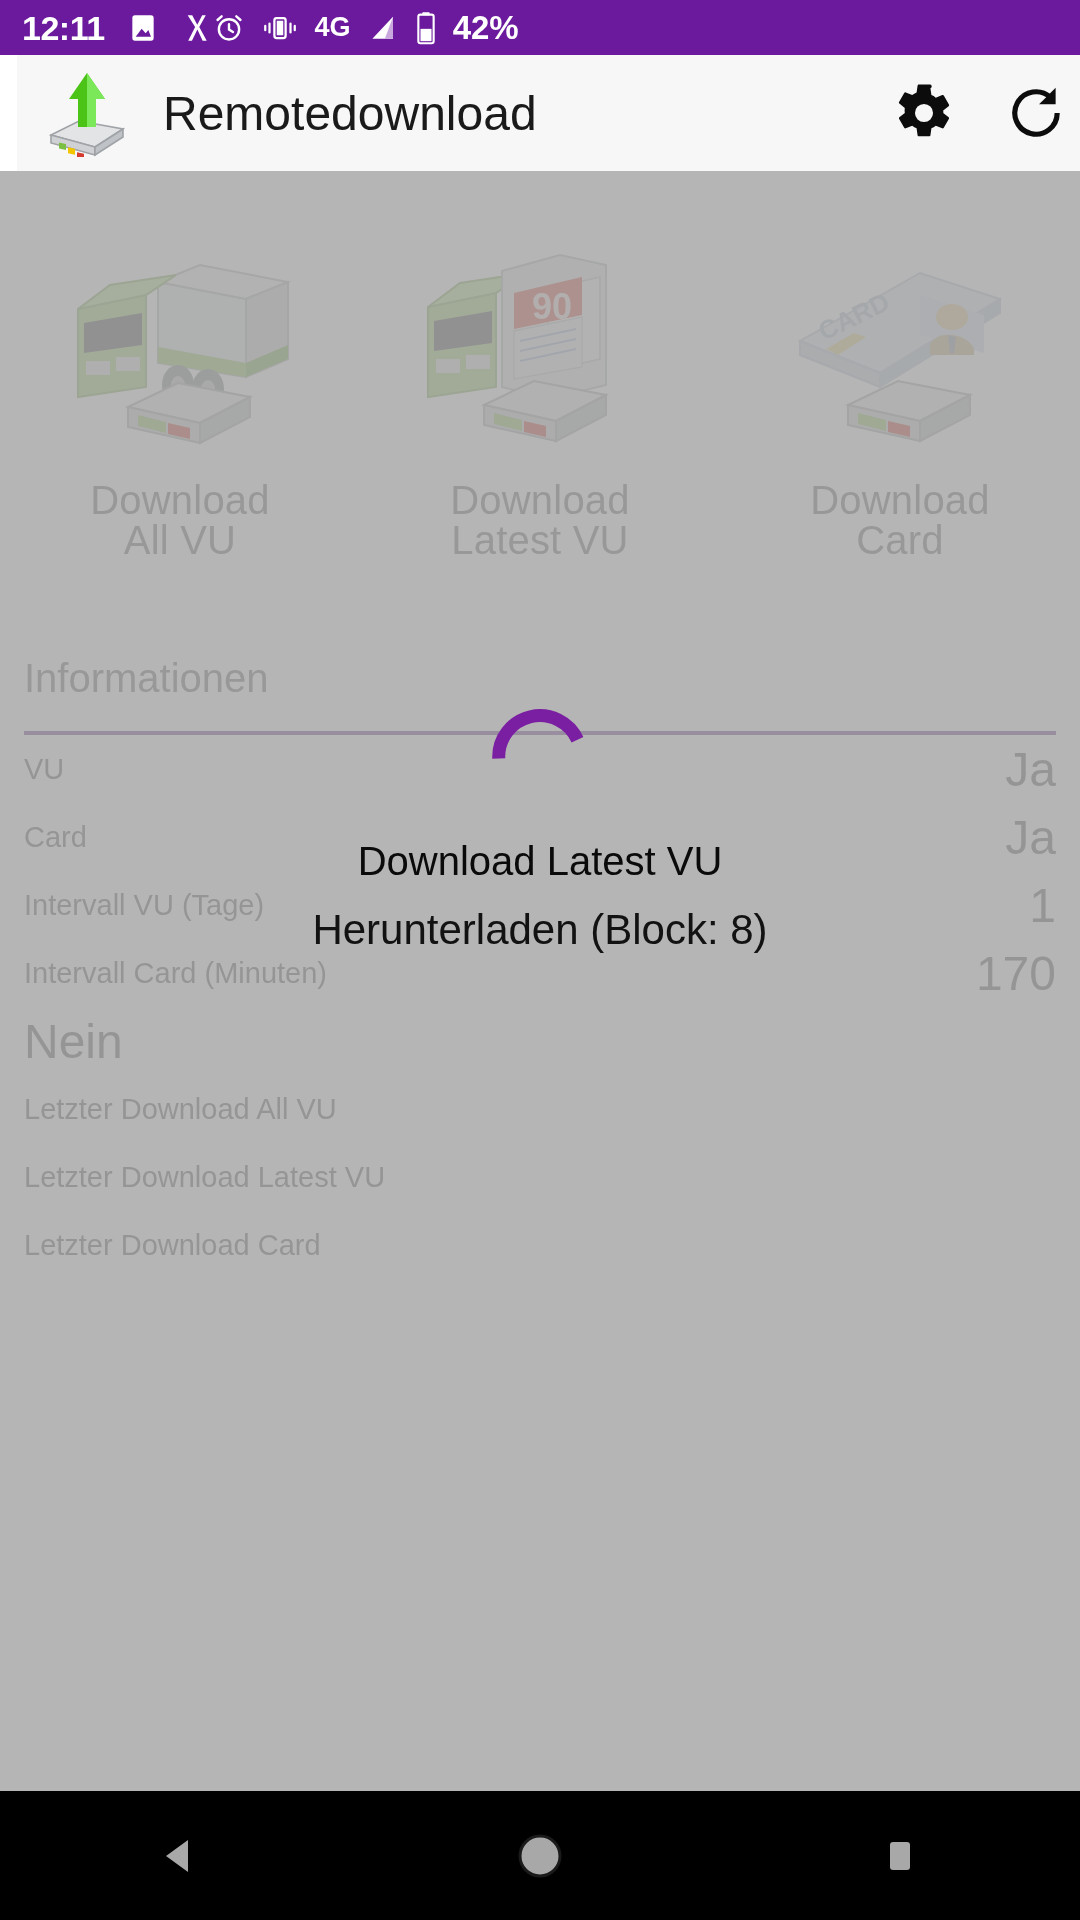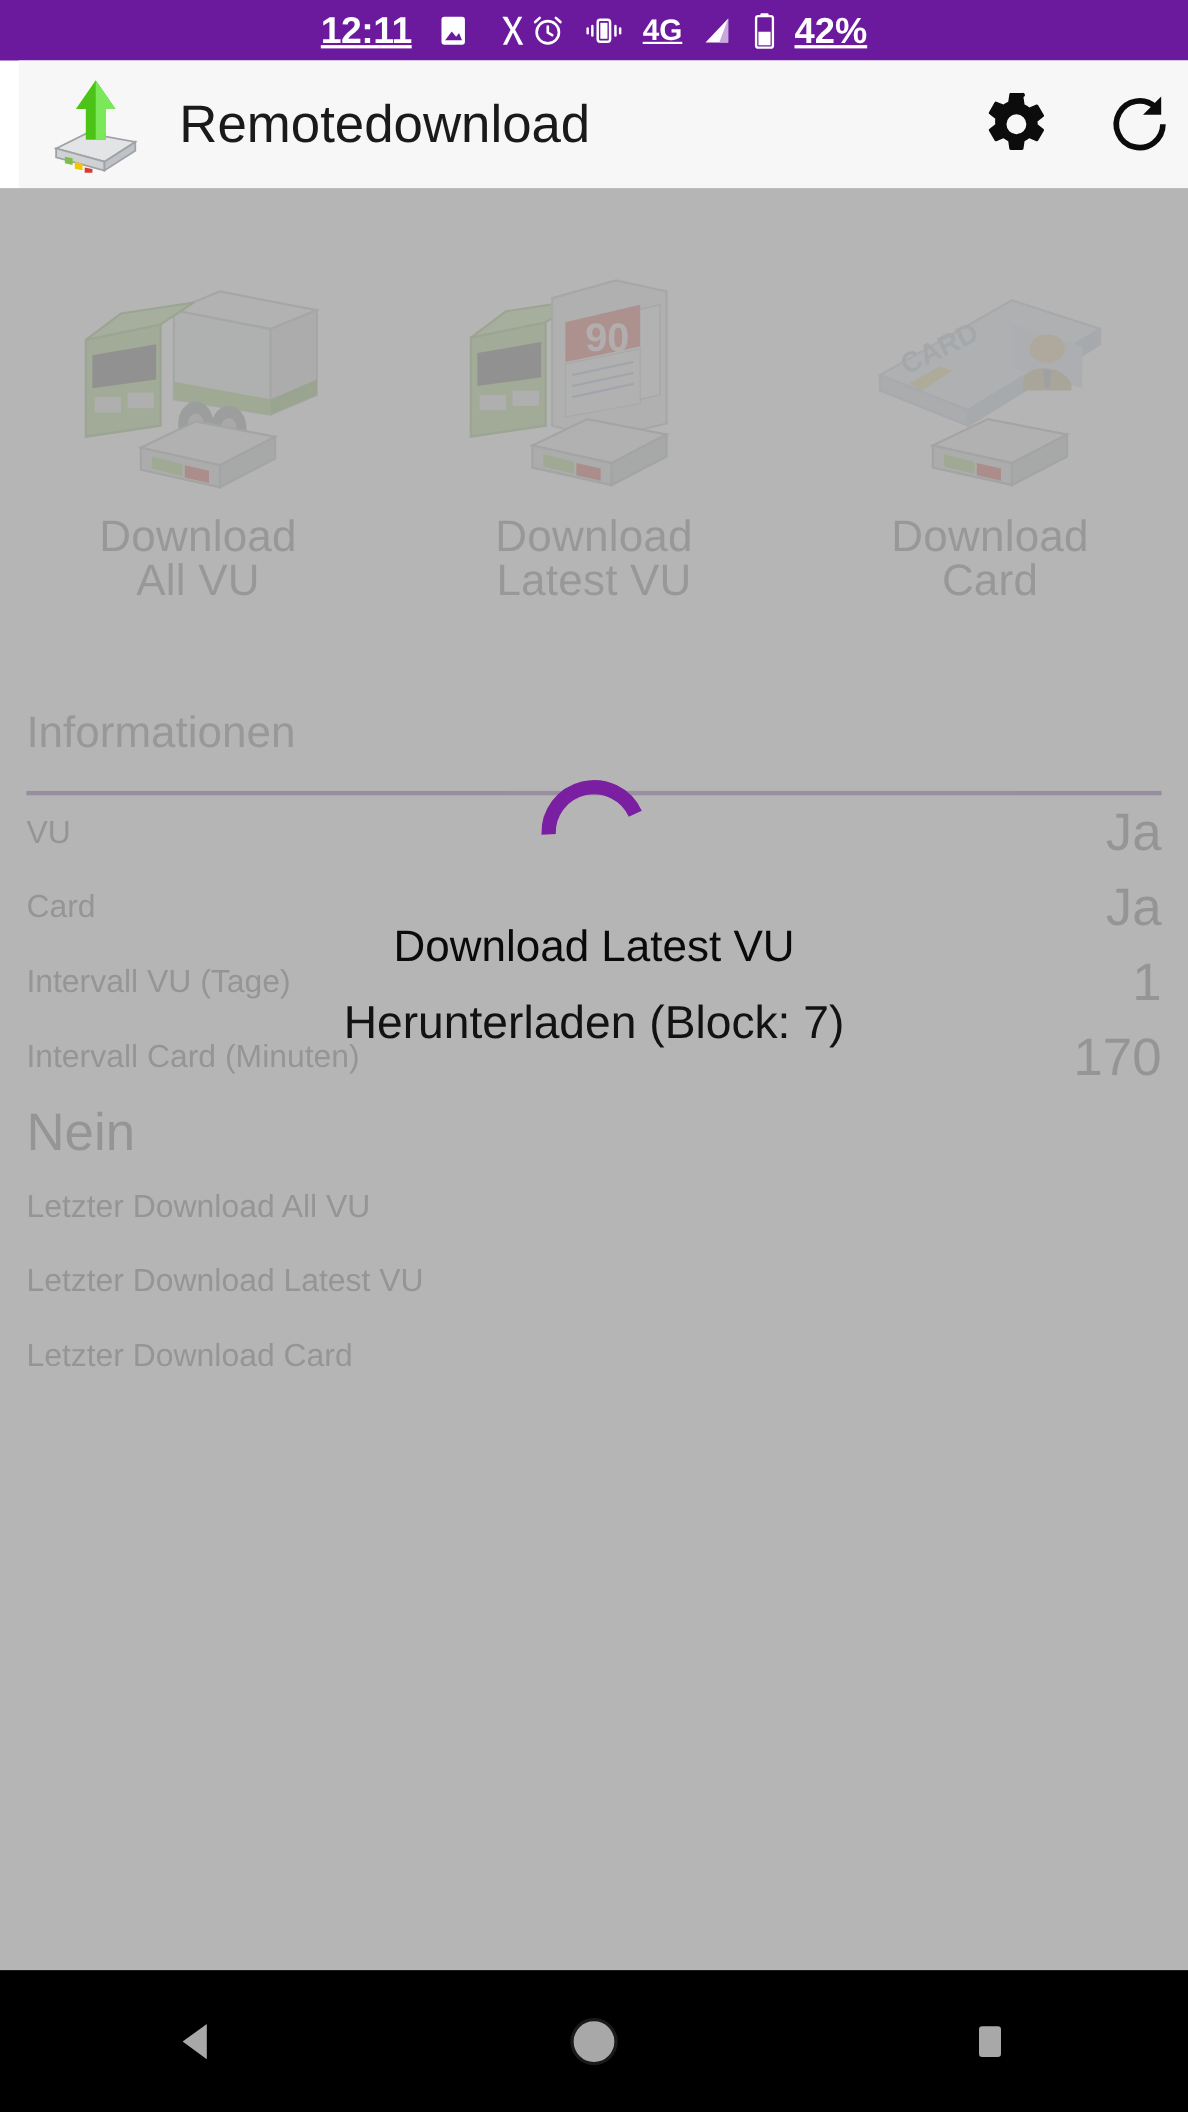--- a/index.html
+++ b/index.html
@@ -8,23 +8,22 @@
     background:#000;
     font-family:"Liberation Sans", sans-serif;
     overflow:hidden;
   }
   #screen { position:relative; width:1080px; height:1920px; background:#fff; }
 
   
   .statusbar{
     position:absolute; top:0; left:0; width:1080px; height:55px;
     background:#6B1A9E; color:#fff;
-    display:flex; align-items:center; justify-content:center;
+    display:flex; align-items:center; justify-content:flex-start;
     padding:0 22px;
-    text-decoration:underline;
   }
   .sb-left{ display:flex; align-items:center; gap:22px; }
   .sb-right{ display:flex; align-items:center; gap:16px; }
   .sb-time{ font-size:34px; font-weight:700; letter-spacing:-.5px; line-height:1; }
   .sb-pct{ font-size:33px; font-weight:700; line-height:1; }
   .sb-4g{ font-size:27px; font-weight:700; line-height:1; }
   .sb-ic{ display:flex; align-items:center; }
 
   
   .appbar{
@@ -44,21 +43,21 @@
   .content{
     position:absolute; top:171px; left:0; width:1080px; height:1620px;
     background:#fff; overflow:hidden;
   }
   .content-inner{ opacity:.30; }
 
   .tiles{ display:flex; padding:66px 0 0 0; }
   .tile{ flex:1; display:flex; flex-direction:column; align-items:center; cursor:pointer; }
   .tile-art{ width:260px; height:215px; position:relative; }
   .tile-label{
-    margin-top:16px; text-align:center; font-size:40px;
+    margin-top:28px; text-align:center; font-size:40px;
     color:#7C7C7C; line-height:1.0; letter-spacing:.2px;
   }
   .tile-label span{ display:block; }
 
   .section{ margin-top:96px; padding:0 24px; }
   .section-title{ font-size:40px; color:#7C7C7C; }
   .section-rule{ height:4px; background:#7E4FA0; margin-top:30px; }
 
   .rows{ padding:0 24px; }
   .row{
@@ -328,21 +327,21 @@
 
   <div class="scrim"></div>
 
   <div class="dialog">
     <div class="spinner">
       <svg width="110" height="110" viewBox="0 0 44 44">
         <path d="M5.5 27 A16.5 16.5 0 0 1 37 19.5" fill="none" stroke="#7B1FA2" stroke-width="5.2" stroke-linecap="butt"></path>
       </svg>
     </div>
     <div class="dlg-title">Download Latest VU</div>
-    <div class="dlg-msg">Herunterladen (Block: 7)</div>
+    <div class="dlg-msg">Herunterladen (Block: 8)</div>
   </div>
 
   <div class="navbar">
     <div class="nav-btn">
       <svg width="48" height="48" viewBox="0 0 48 48">
         <path d="M32 8 L32 40 L10 24 Z" fill="#A8A8A8"></path>
       </svg>
     </div>
     <div class="nav-btn">
       <svg width="52" height="52" viewBox="0 0 52 52">

